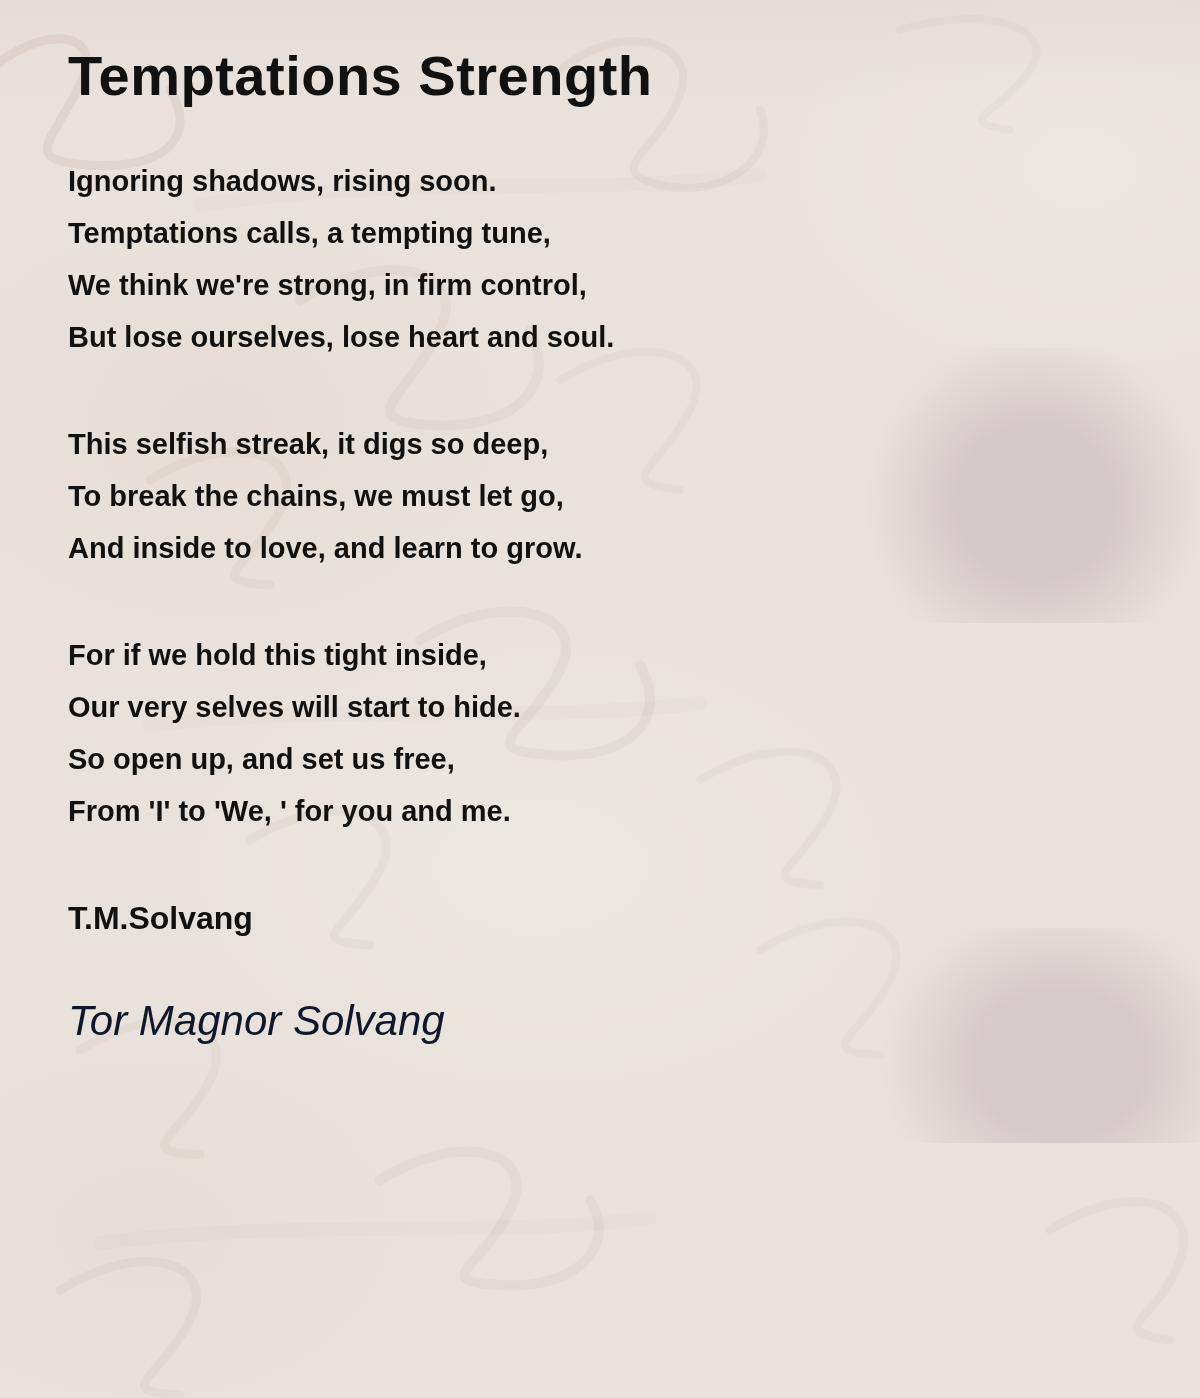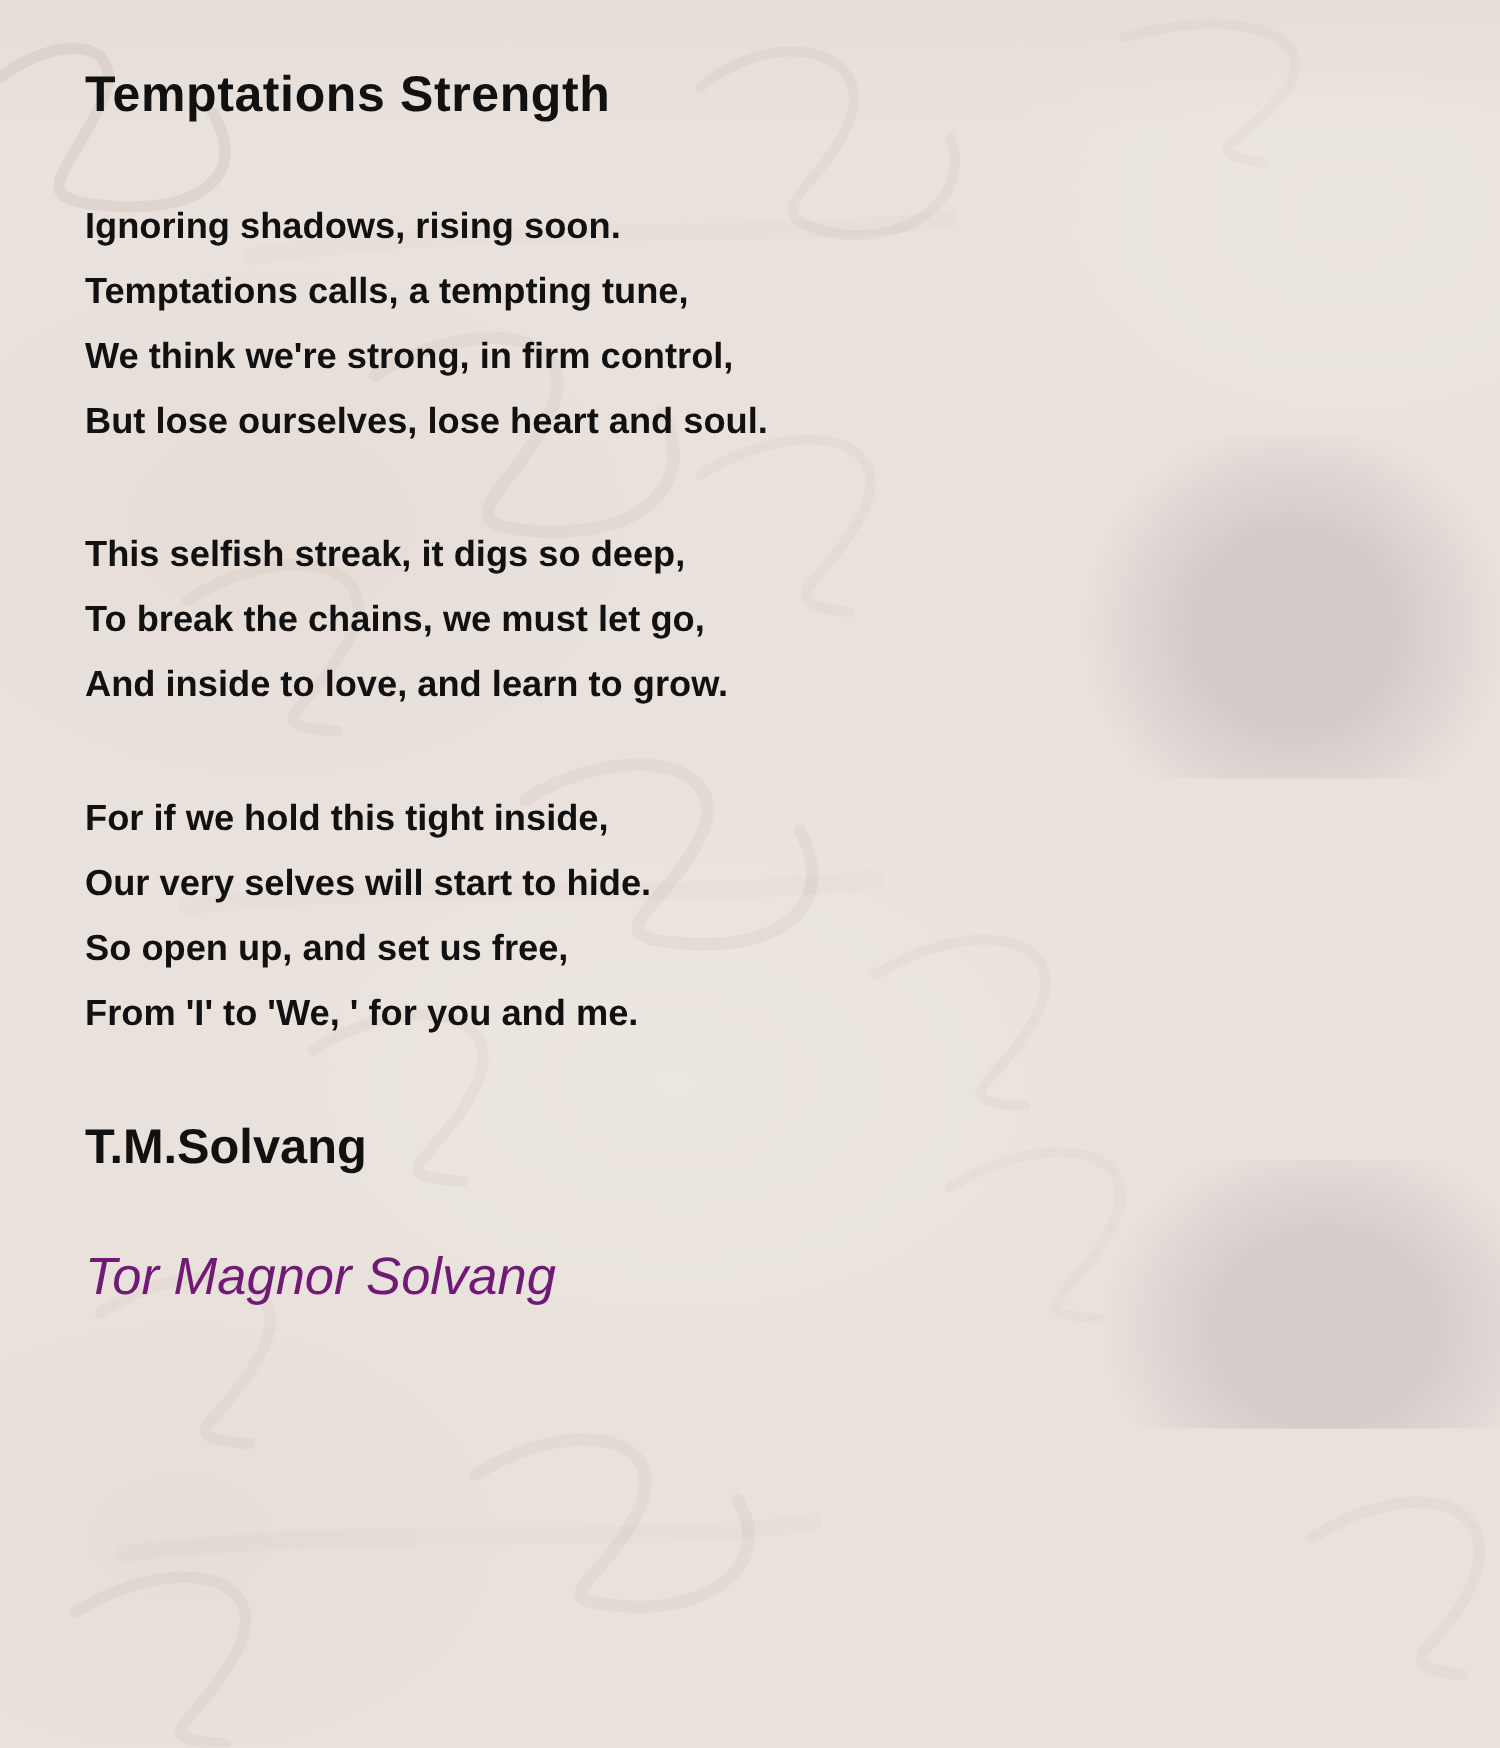--- a/index.html
+++ b/index.html
@@ -35,46 +35,46 @@
   .stain-bottom { left: 880px; top: 928px; width: 340px; height: 215px; }
   .stain-bottom .stain-inner {
     background: radial-gradient(ellipse 185px 165px at 180px 135px,
       rgba(184,168,176,0.40) 0 45%, rgba(184,168,176,0) 98%);
   }
   .content {
     position: absolute;
     left: 68px; top: 52px; right: 55px;
   }
   .poem-title {
-    font-size: 40px;
+    font-size: 56px;
     font-weight: bold;
     line-height: 48px;
     letter-spacing: 0.5px;
   }
   .stanza { margin-top: 55px; }
   .stanza.first { margin-top: 40px; }
   .poem-line {
     font-size: 29px;
     font-weight: bold;
     line-height: 52px;
     white-space: nowrap;
   }
   .attribution {
     margin-top: 55px;
-    font-size: 39px;
+    font-size: 32px;
     font-weight: bold;
     line-height: 52px;
   }
   .signature {
     margin-top: 51px;
     font-size: 42px;
     font-style: italic;
     font-weight: normal;
     line-height: 52px;
-    color: #701a75;
+    color: #0f172a;
   }
 </style>
 </head>
 <body>
 
 <div class="page">
 
   <div class="bg-mottle"></div>
 
   <svg class="texture-svg" width="1200" height="1398" viewBox="0 0 1200 1398" fill="none" stroke="#a8968a" stroke-linecap="round">

